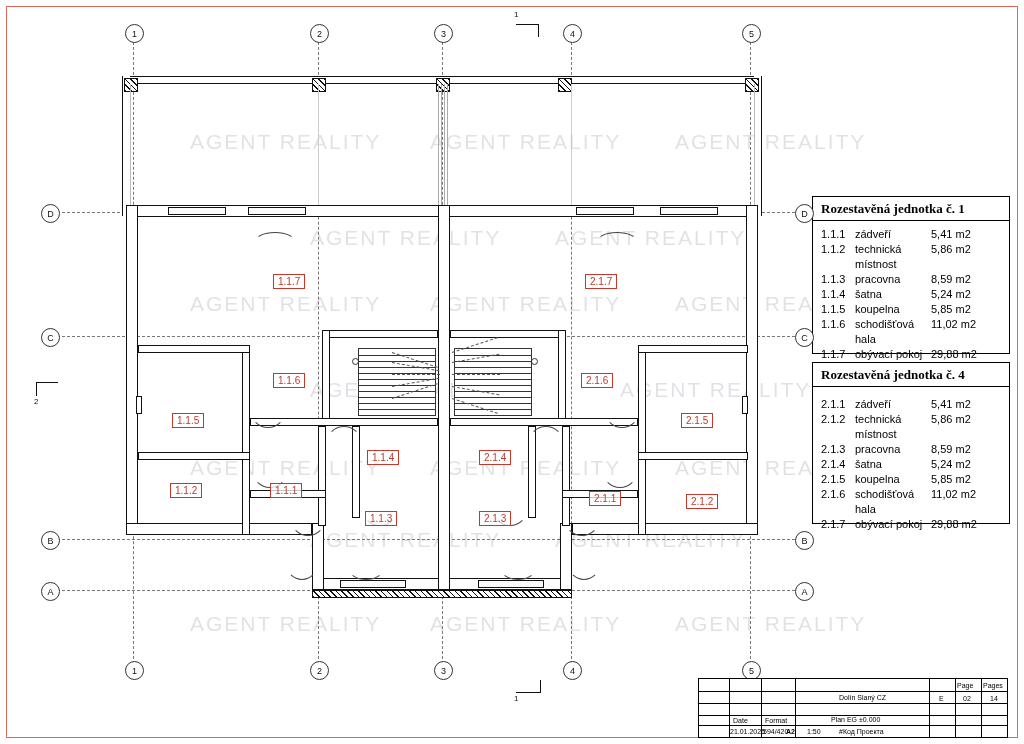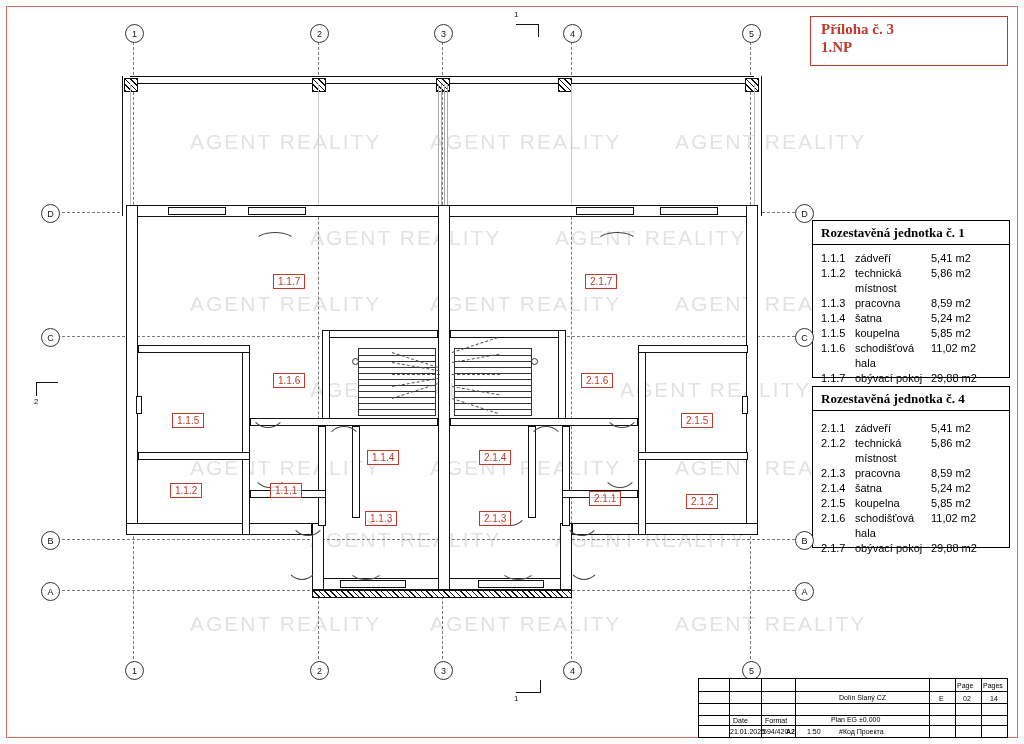--- a/index.html
+++ b/index.html
@@ -5,21 +5,21 @@
   html,body{margin:0;padding:0;background:#ffffff;}
   body{width:1024px;height:744px;font-family:"Liberation Sans",sans-serif;position:relative;overflow:hidden;}
   #sheet{position:absolute;left:0;top:0;width:1024px;height:744px;}
 
   .frame{position:absolute;border:1px solid #d86a5a;}
 
   
   .titlebox{position:absolute;border:1px solid #c0392b;background:#fff;}
   .titlebox .tline{color:#c0392b;font-weight:bold;font-family:"Liberation Serif",serif;}
 
-  .legendbox{position:absolute;border:1px solid #000;background:#fff;margin-top:24px;}
+  .legendbox{position:absolute;border:1px solid #000;background:#fff;}
   .legend-head{font-family:"Liberation Serif",serif;font-weight:bold;font-size:13px;color:#000;padding:4px 8px 3px 8px;border-bottom:1px solid #000;}
   .legend-body{padding:6px 8px 6px 8px;}
   .legend-row{font-size:11px;color:#000;line-height:15px;display:flex;}
   .legend-row .lcode{width:34px;flex:none;}
   .legend-row .lname{flex:1;}
   .legend-row .larea{width:70px;text-align:left;}
 
   
   .wm{position:absolute;color:#9aa2ab;opacity:.30;font-size:21px;letter-spacing:2px;font-family:"Liberation Sans",sans-serif;white-space:nowrap;pointer-events:none;}
 
@@ -66,24 +66,20 @@
   <div class="wm" style="left:620px;top:378px;">AGENT REALITY</div>
   <div class="wm" style="left:190px;top:456px;">AGENT REALITY</div>
   <div class="wm" style="left:430px;top:456px;">AGENT REALITY</div>
   <div class="wm" style="left:675px;top:456px;">AGENT REALITY</div>
   <div class="wm" style="left:310px;top:528px;">AGENT REALITY</div>
   <div class="wm" style="left:555px;top:528px;">AGENT REALITY</div>
   <div class="wm" style="left:190px;top:612px;">AGENT REALITY</div>
   <div class="wm" style="left:430px;top:612px;">AGENT REALITY</div>
   <div class="wm" style="left:675px;top:612px;">AGENT REALITY</div>
 
-  <div class="titlebox" style="left:810px;top:16px;width:196px;height:48px;">
-    <div class="tline" style="font-size:15px;padding:4px 0 0 10px;">Příloha č. 3</div>
-    <div class="tline" style="font-size:15px;padding:1px 0 0 10px;">1.NP</div>
-  </div>
 
   <div class="legendbox" style="left:812px;top:196px;width:196px;height:156px;">
     <div class="legend-head">Rozestavěná jednotka č. 1</div>
     <div class="legend-body">
       <div class="legend-row">
           <span class="lcode">1.1.1</span>
           <span class="lname">zádveří</span>
           <span class="larea">5,41 m2</span>
         </div>
       <div class="legend-row">

